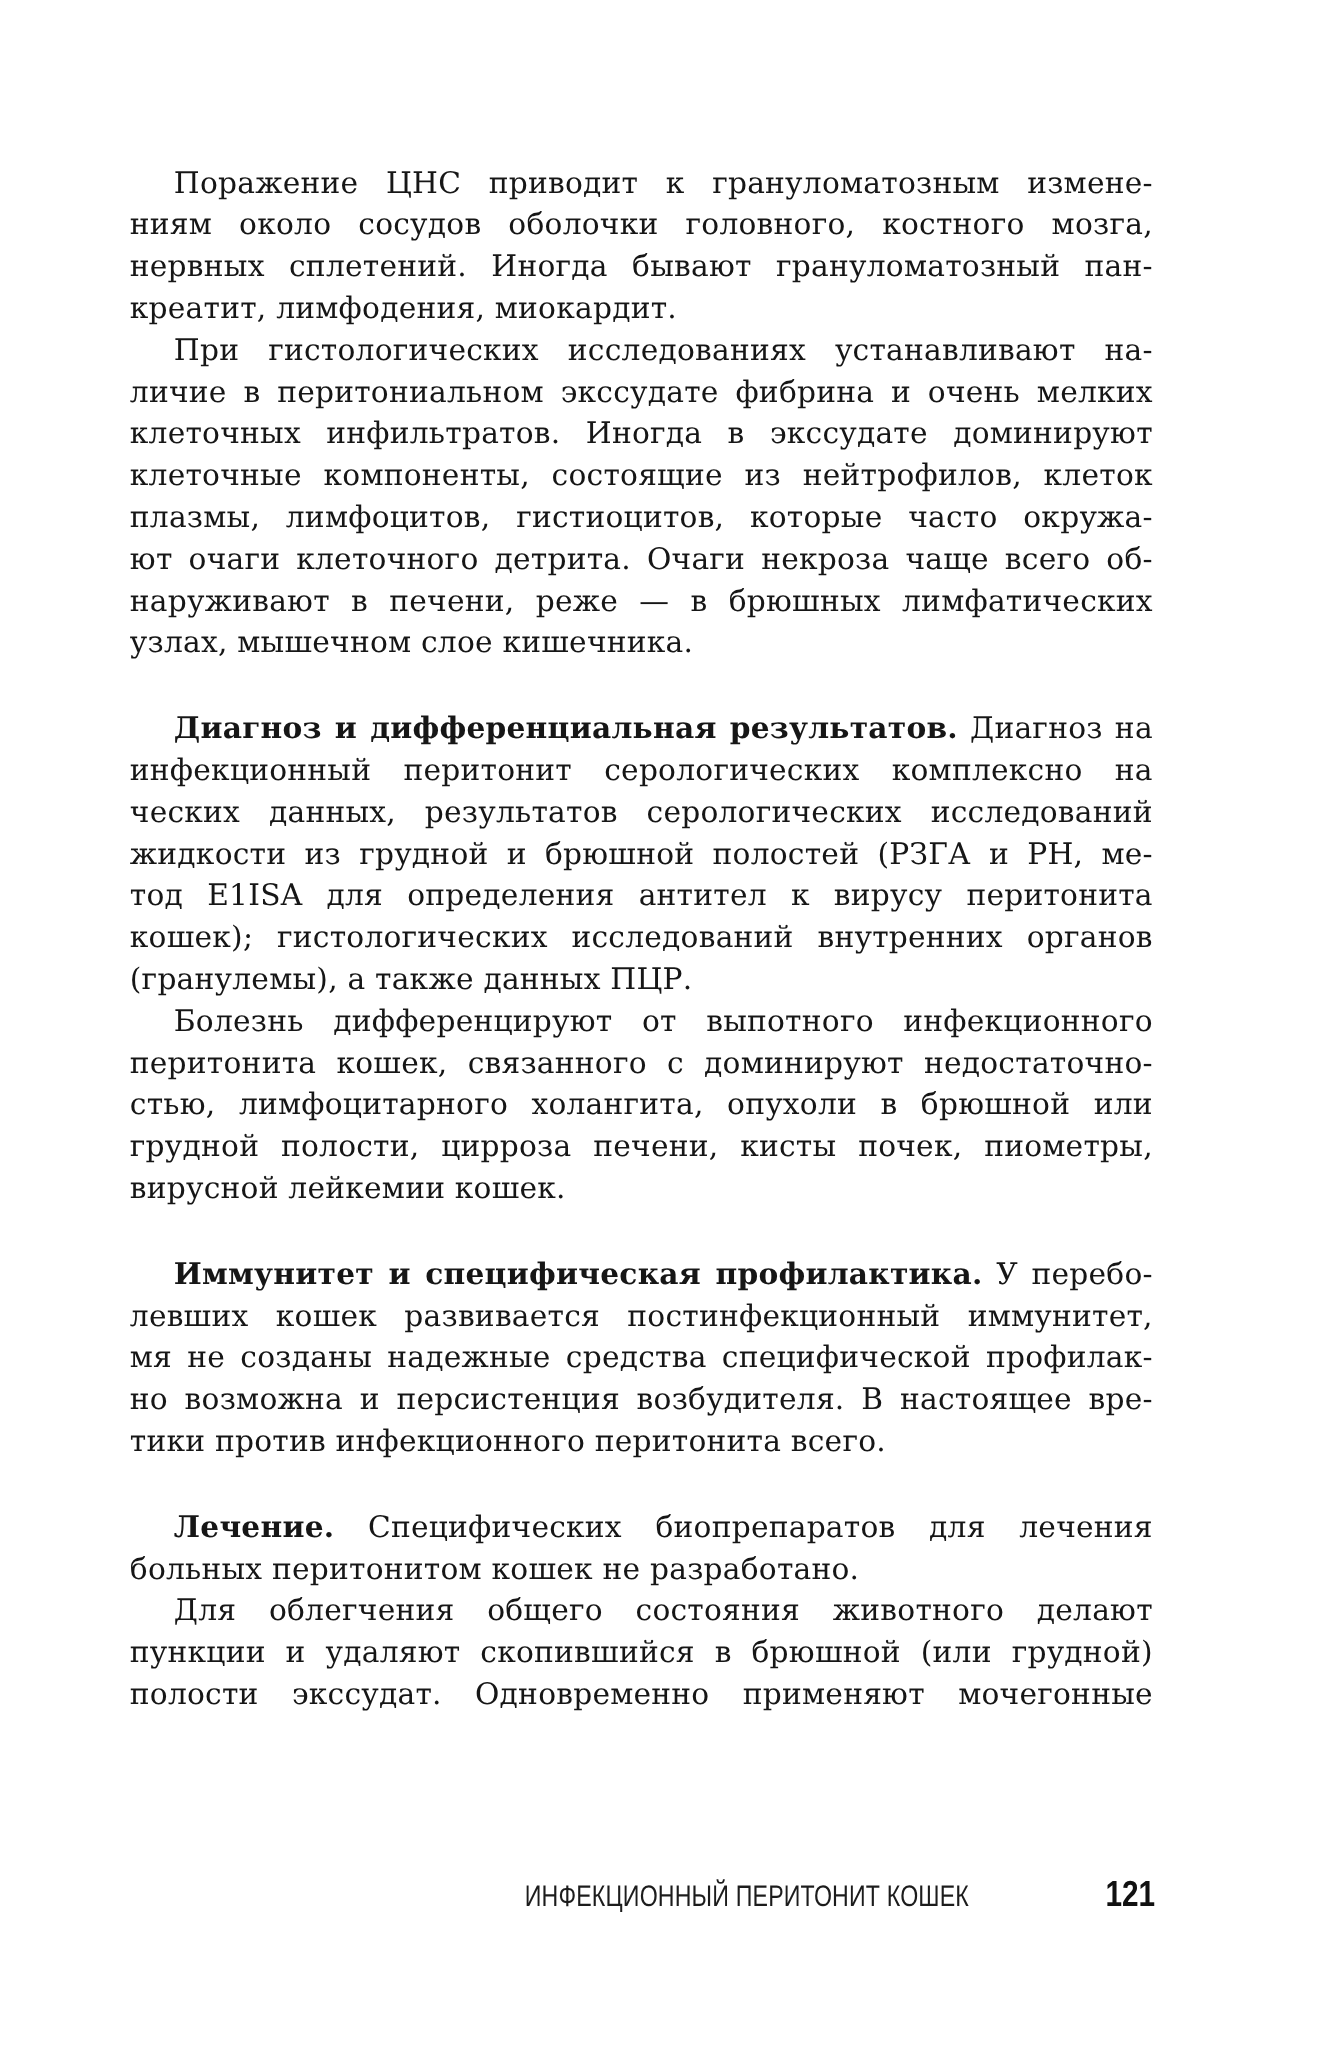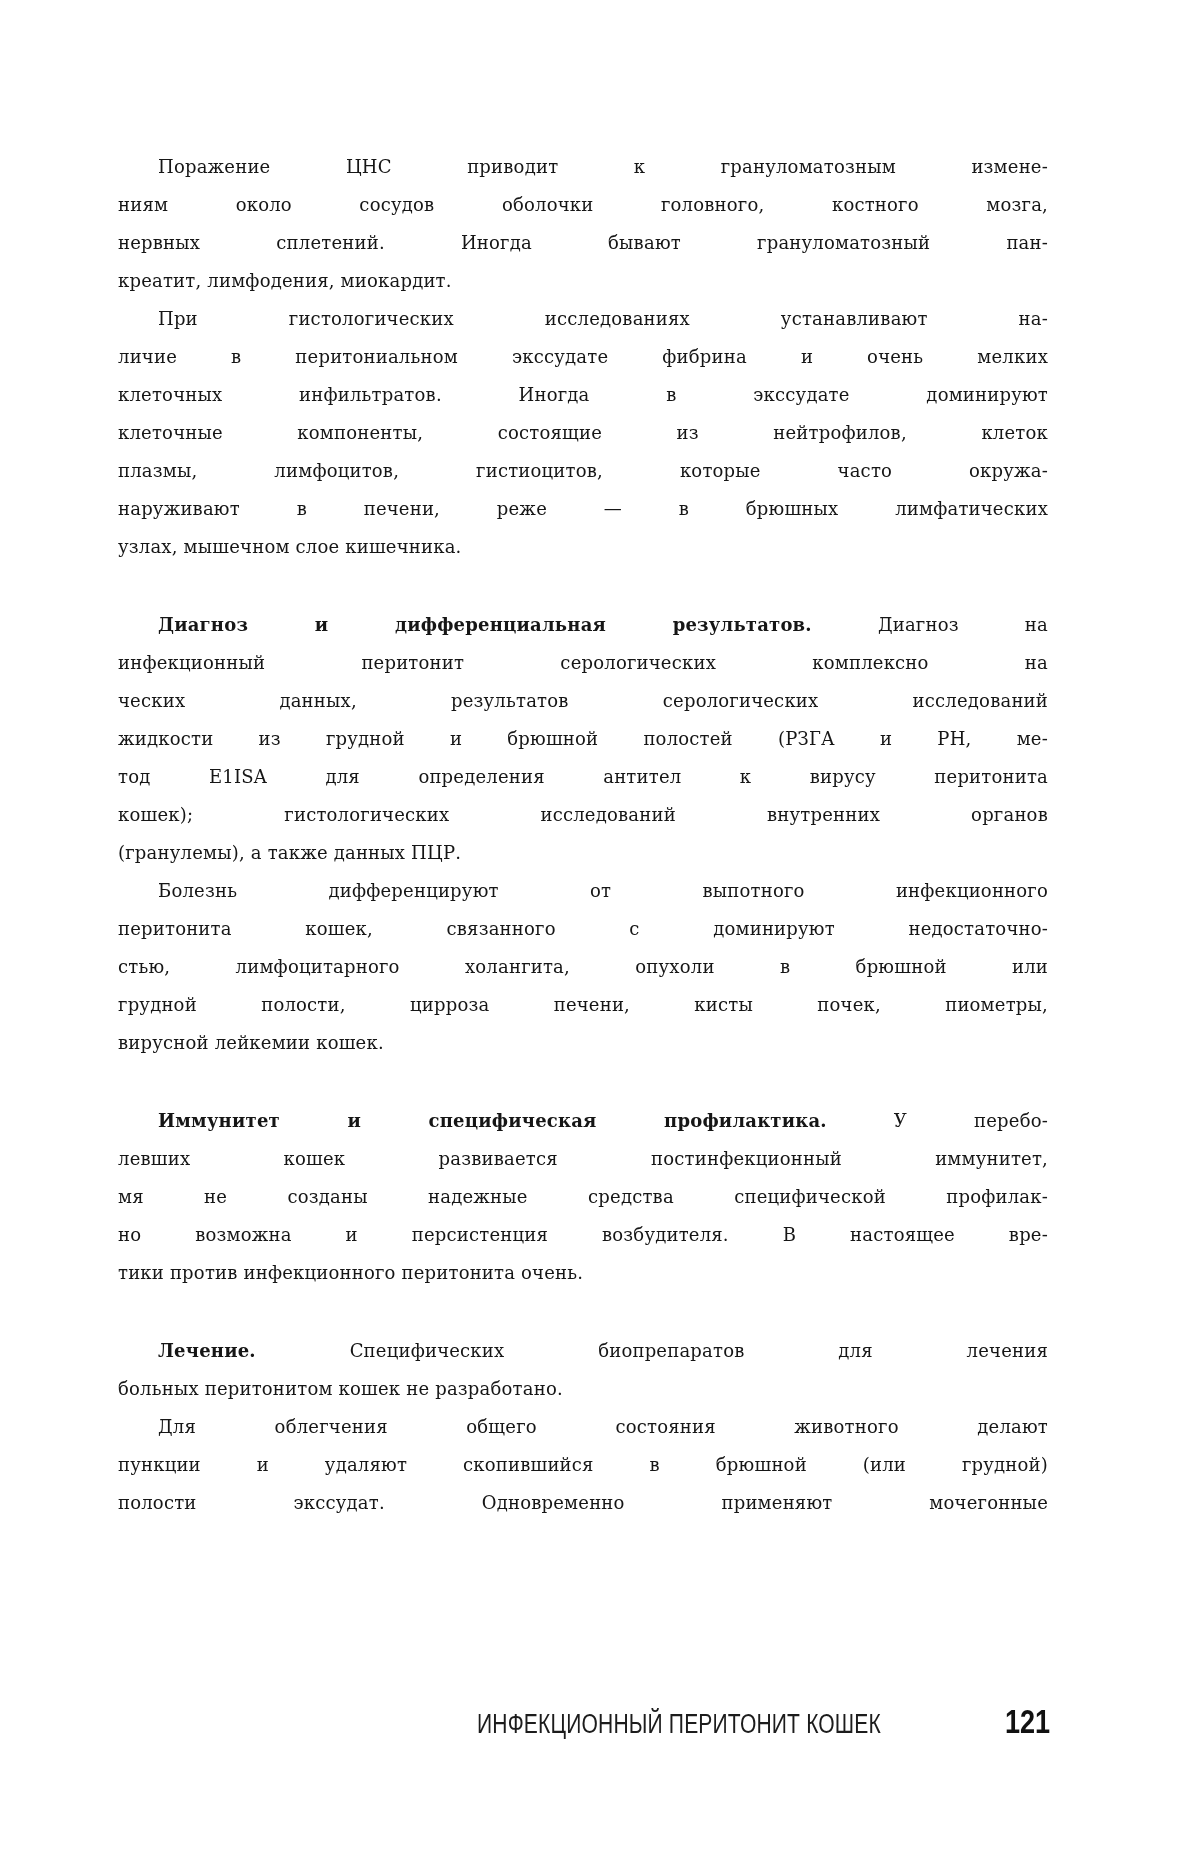--- a/index.html
+++ b/index.html
@@ -23,21 +23,21 @@
     color: #161616;
   }
   .para {
     margin: 0;
     padding: 0;
   }
   .para.gap {
     margin-top: 40px;
   }
   .line {
-    font-size: 18px;
+    font-size: 27px;
     line-height: 38px;
     text-align: justify;
     text-align-last: justify;
     -moz-text-align-last: justify;
     letter-spacing: 0.2px;
   }
   .line.first {
     text-indent: 40px;
   }
   .line.end {
@@ -84,20 +84,21 @@
         <div class="line">ниям около сосудов оболочки головного, костного мозга,</div>
         <div class="line">нервных сплетений. Иногда бывают грануломатозный пан-</div>
         <div class="line end">креатит, лимфодения, миокардит.</div>
       </div>
       <div class="para">
         <div class="line first">При гистологических исследованиях устанавливают на-</div>
         <div class="line">личие в перитониальном экссудате фибрина и очень мелких</div>
         <div class="line">клеточных инфильтратов. Иногда в экссудате доминируют</div>
         <div class="line">клеточные компоненты, состоящие из нейтрофилов, клеток</div>
         <div class="line">плазмы, лимфоцитов, гистиоцитов, которые часто окружа-</div>
+        <div class="line">ют очаги клеточного детрита. Очаги некроза чаще всего об-</div>
         <div class="line">наруживают в печени, реже — в брюшных лимфатических</div>
         <div class="line end">узлах, мышечном слое кишечника.</div>
       </div>
       <div class="para gap">
         <div class="line first"><b>Диагноз и дифференциальная результатов.</b> Диагноз на</div>
         <div class="line">инфекционный перитонит серологических комплексно на</div>
         <div class="line">ческих данных, результатов серологических исследований</div>
         <div class="line">жидкости из грудной и брюшной полостей (РЗГА и РН, ме-</div>
         <div class="line">тод Е1ISA для определения антител к вирусу перитонита</div>
         <div class="line">кошек); гистологических исследований внутренних органов</div>
@@ -108,21 +109,21 @@
         <div class="line">перитонита кошек, связанного с доминируют недостаточно-</div>
         <div class="line">стью, лимфоцитарного холангита, опухоли в брюшной или</div>
         <div class="line">грудной полости, цирроза печени, кисты почек, пиометры,</div>
         <div class="line end">вирусной лейкемии кошек.</div>
       </div>
       <div class="para gap">
         <div class="line first"><b>Иммунитет и специфическая профилактика.</b> У перебо-</div>
         <div class="line">левших кошек развивается постинфекционный иммунитет,</div>
         <div class="line">мя не созданы надежные средства специфической профилак-</div>
         <div class="line">но возможна и персистенция возбудителя. В настоящее вре-</div>
-        <div class="line end">тики против инфекционного перитонита очень.</div>
+        <div class="line end">тики против инфекционного перитонита всего.</div>
       </div>
       <div class="para gap">
         <div class="line first"><b>Лечение.</b> Специфических биопрепаратов для лечения</div>
         <div class="line end">больных перитонитом кошек не разработано.</div>
       </div>
       <div class="para">
         <div class="line first">Для облегчения общего состояния животного делают</div>
         <div class="line">пункции и удаляют скопившийся в брюшной (или грудной)</div>
         <div class="line">полости экссудат. Одновременно применяют мочегонные</div>
       </div>

